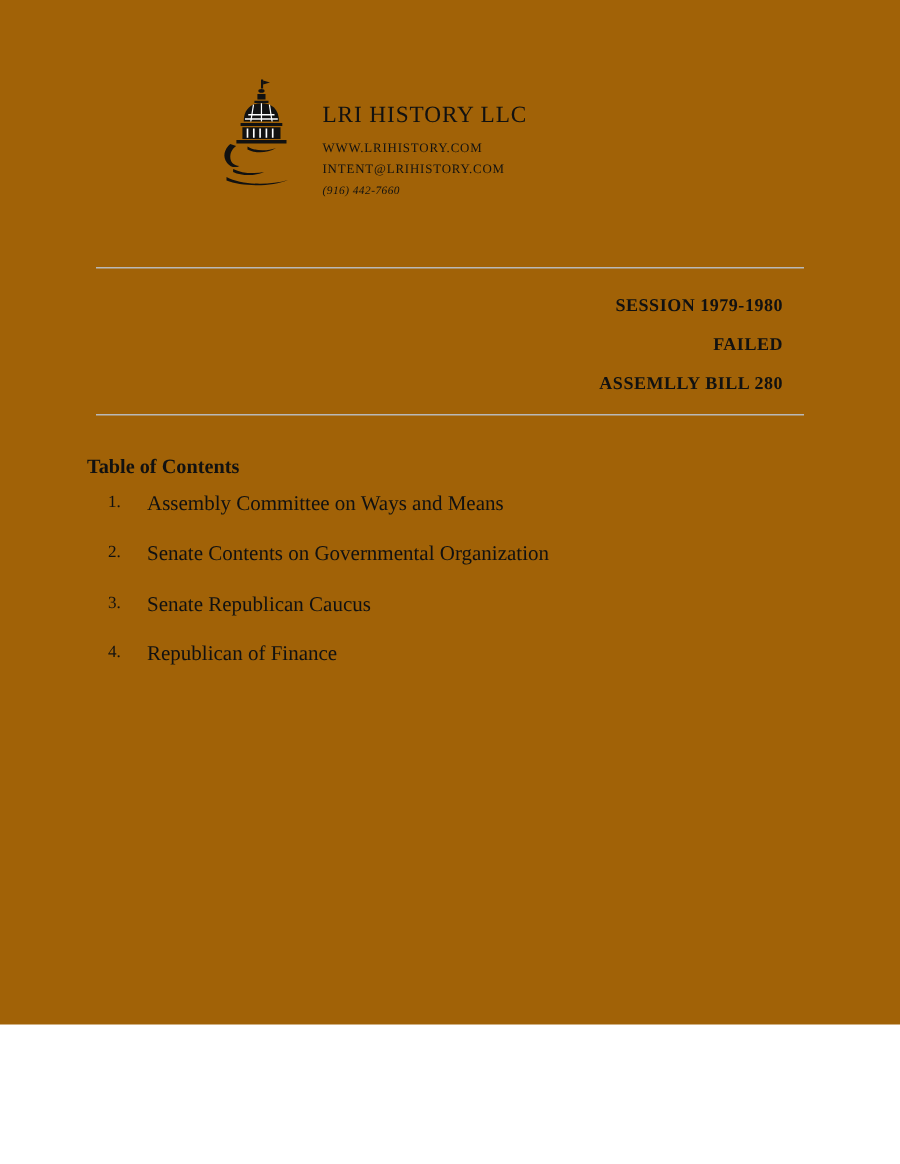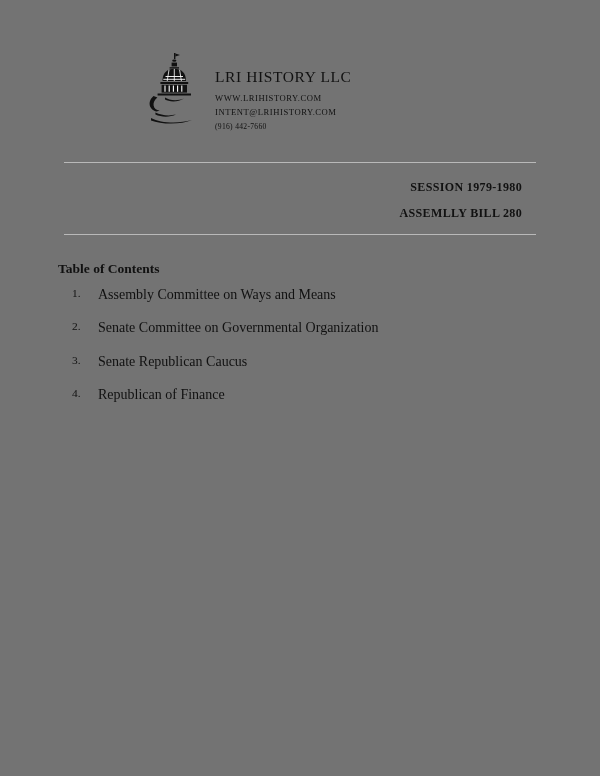--- a/index.html
+++ b/index.html
@@ -10,23 +10,23 @@
   body {
     width: 600px;
     height: 776px;
     font-family: "Liberation Serif", serif;
     color: #1a1a1a;
     position: relative;
     overflow: hidden;
   }
   .page {
     width: 600px;
-    height: 776px;
+    height: 683px;
     position: relative;
-    background: #737373;
+    background: #a16207;
     box-sizing: border-box;
   }
 
   
   .letterhead {
     display: flex;
     flex-direction: row;
     align-items: flex-start;
     padding: 52px 0 0 0;
   }
@@ -60,21 +60,22 @@
     font-size: 8.6px;
     letter-spacing: 0.55px;
     color: #111;
     margin: 0 0 4px 0;
     text-transform: uppercase;
   }
   .firm-phone {
     font-size: 7.6px;
     letter-spacing: 0.3px;
     color: #111;
-    margin: 5px 0 0 0;
+    margin: 5px 0 16px 0;
+    font-style: italic;
   }
 
   
   .rule {
     height: 1px;
     background: #b9b9b9;
     margin: 0 64px;
   }
   .rule-top { margin-top: 31px; }
   .rule-bottom { margin-top: 13px; }
@@ -174,28 +175,29 @@
       <div class="firm-line">WWW.LRIHISTORY.COM</div>
       <div class="firm-line">INTENT@LRIHISTORY.COM</div>
       <div class="firm-phone">(916) 442-7660</div>
     </div>
   </div>
 
   <div class="rule rule-top"></div>
 
   <div class="bill-heading">
     <div>SESSION  1979-1980</div>
+    <div>FAILED</div>
     <div>ASSEMLLY BILL 280</div>
   </div>
 
   <div class="rule rule-bottom"></div>
 
   <div class="toc">
     <div class="toc-title">Table of Contents</div>
     <ol class="toc-list">
       <li>Assembly Committee on Ways and Means</li>
-      <li>Senate Committee on Governmental Organization</li>
+      <li>Senate Contents on Governmental Organization</li>
       <li>Senate Republican Caucus</li>
       <li>Republican of Finance</li>
     </ol>
   </div>
 
 </div>
 
 </body></html>

